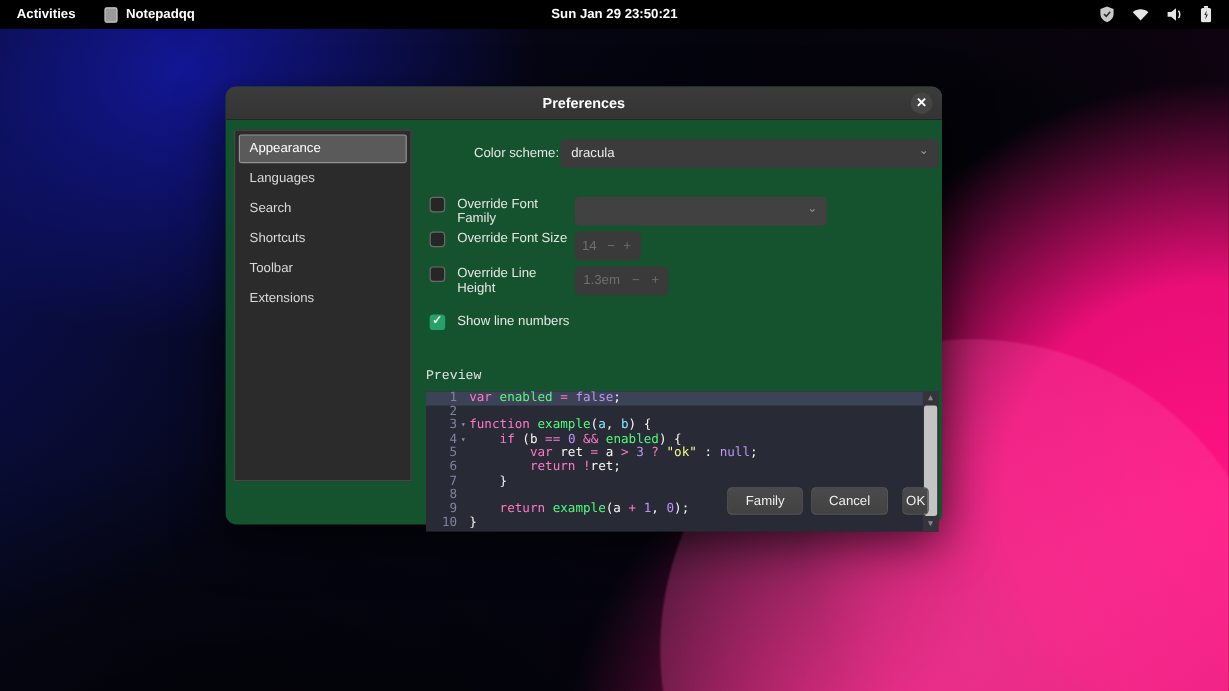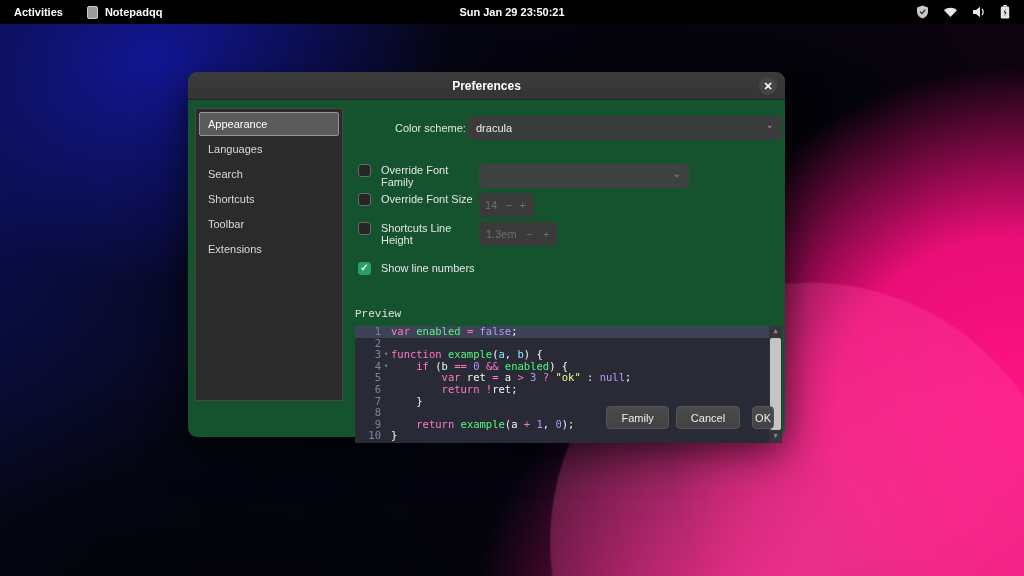--- a/index.html
+++ b/index.html
@@ -166,21 +166,21 @@
             <span class="cb"></span>
             <span class="ov-label">Override Font Size</span>
             <div class="spinner">
               <span class="sv">14</span>
               <span>−</span>
               <span>+</span>
             </div>
           </div>
           <div class="override-row ov-2">
             <span class="cb"></span>
-            <span class="ov-label">Shortcuts Line Height</span>
+            <span class="ov-label">Override Line Height</span>
             <div class="spinner">
               <span class="sv">1.3em</span>
               <span>−</span>
               <span>+</span>
             </div>
           </div>
         </div>
 
       <div class="sln-row">
         <span class="cb checked">✓</span>

